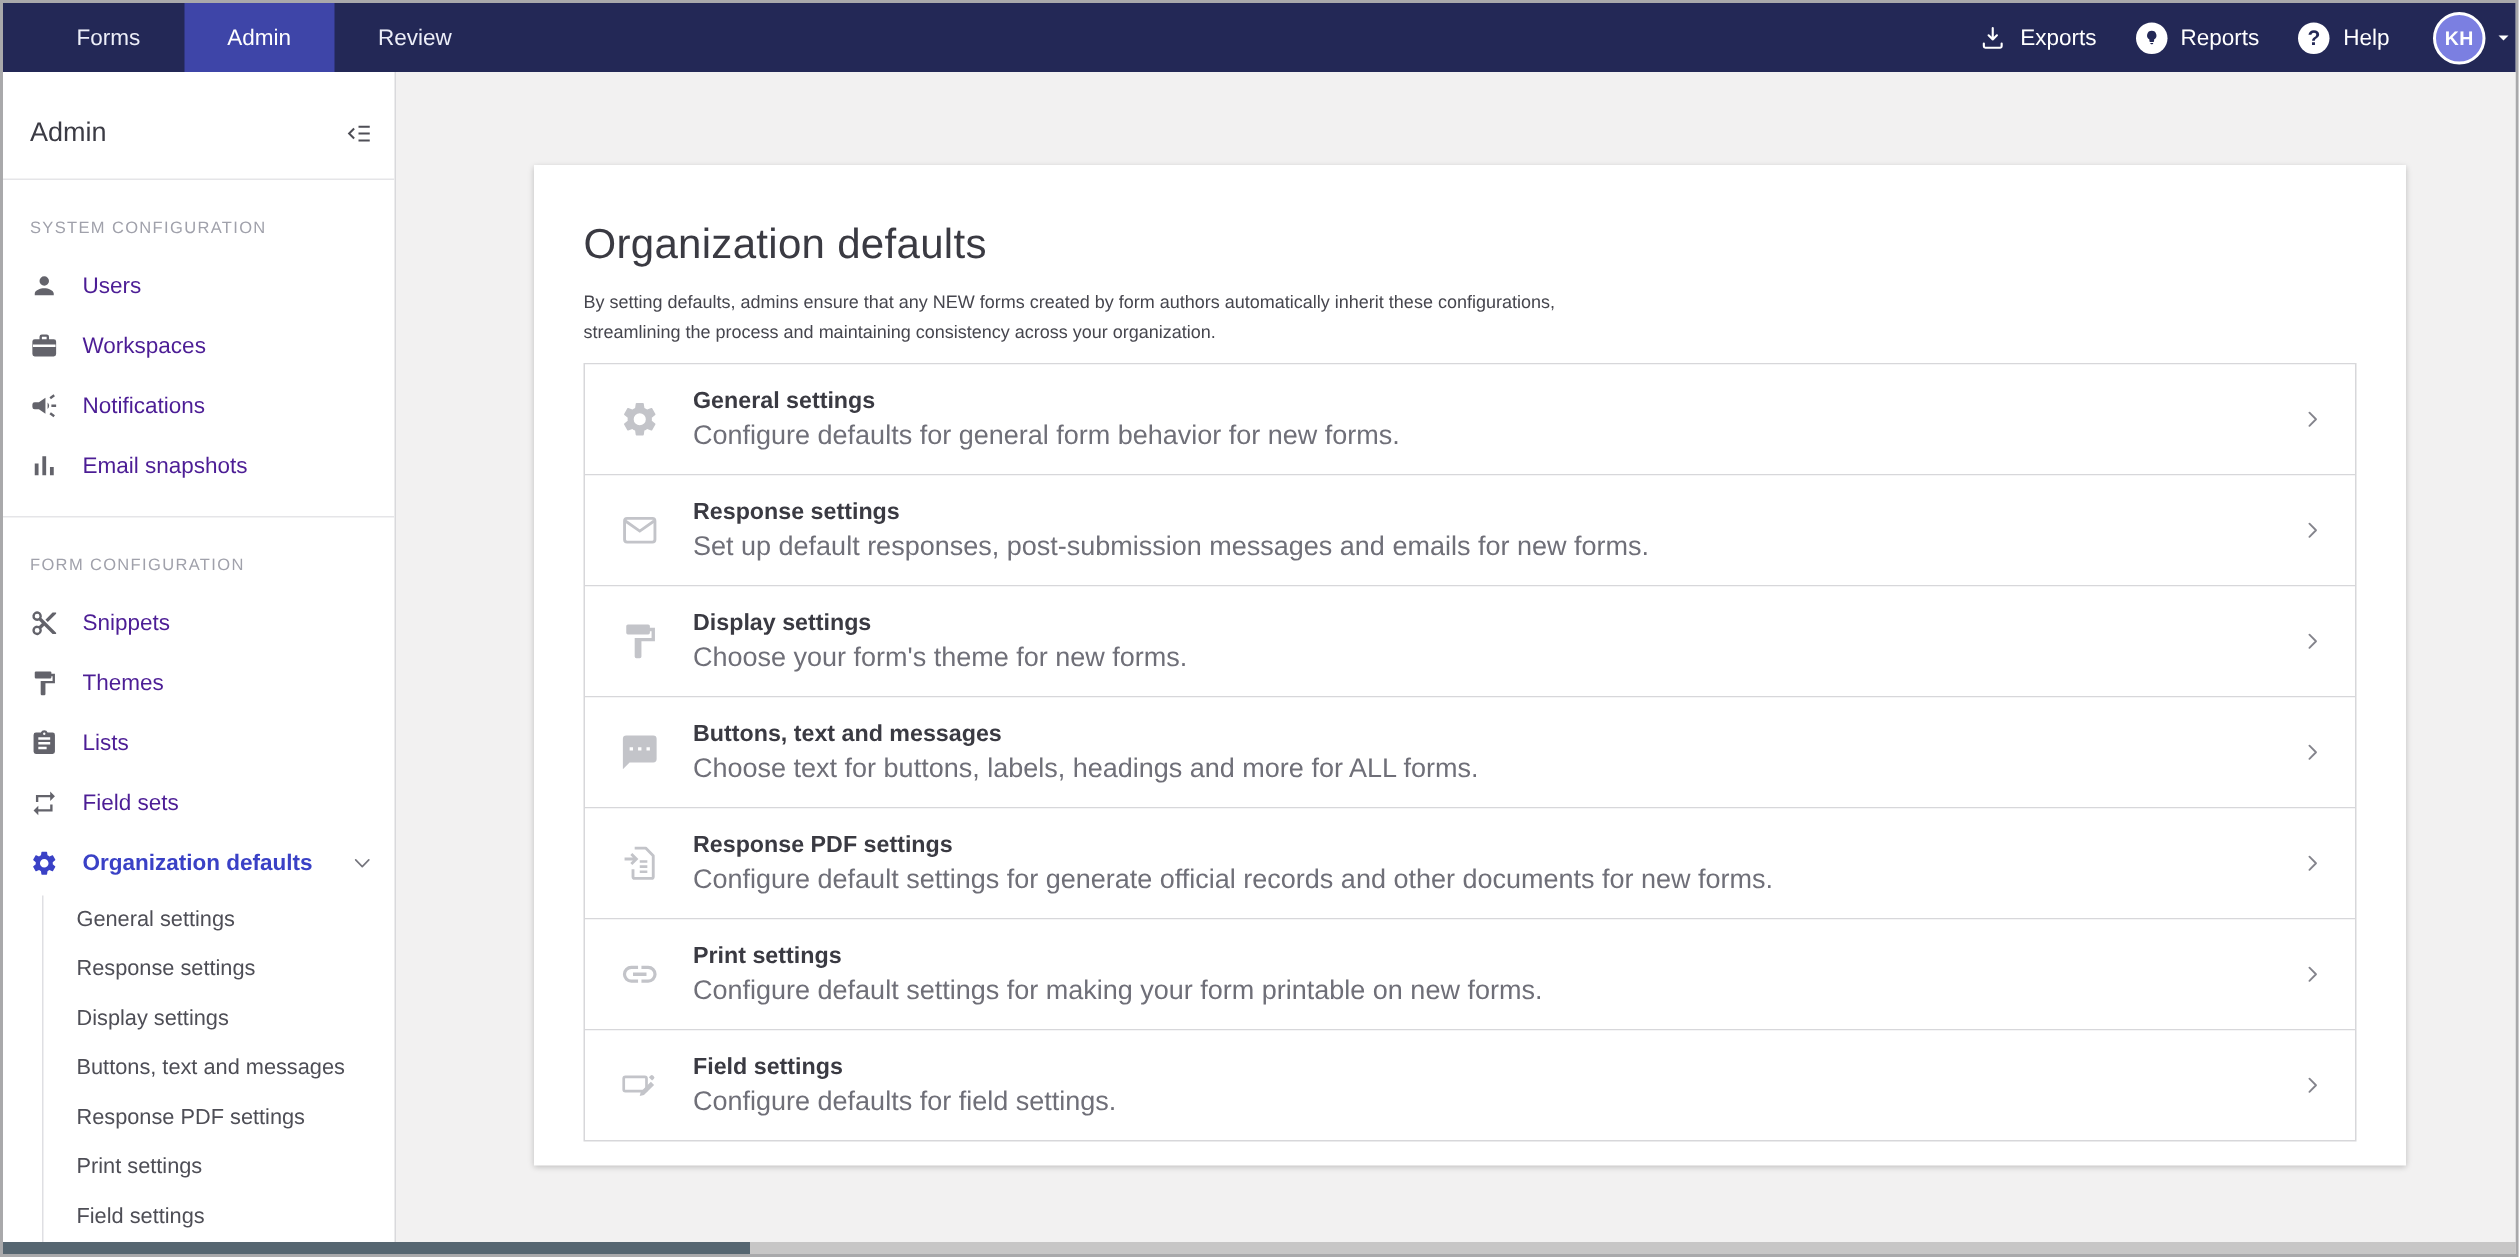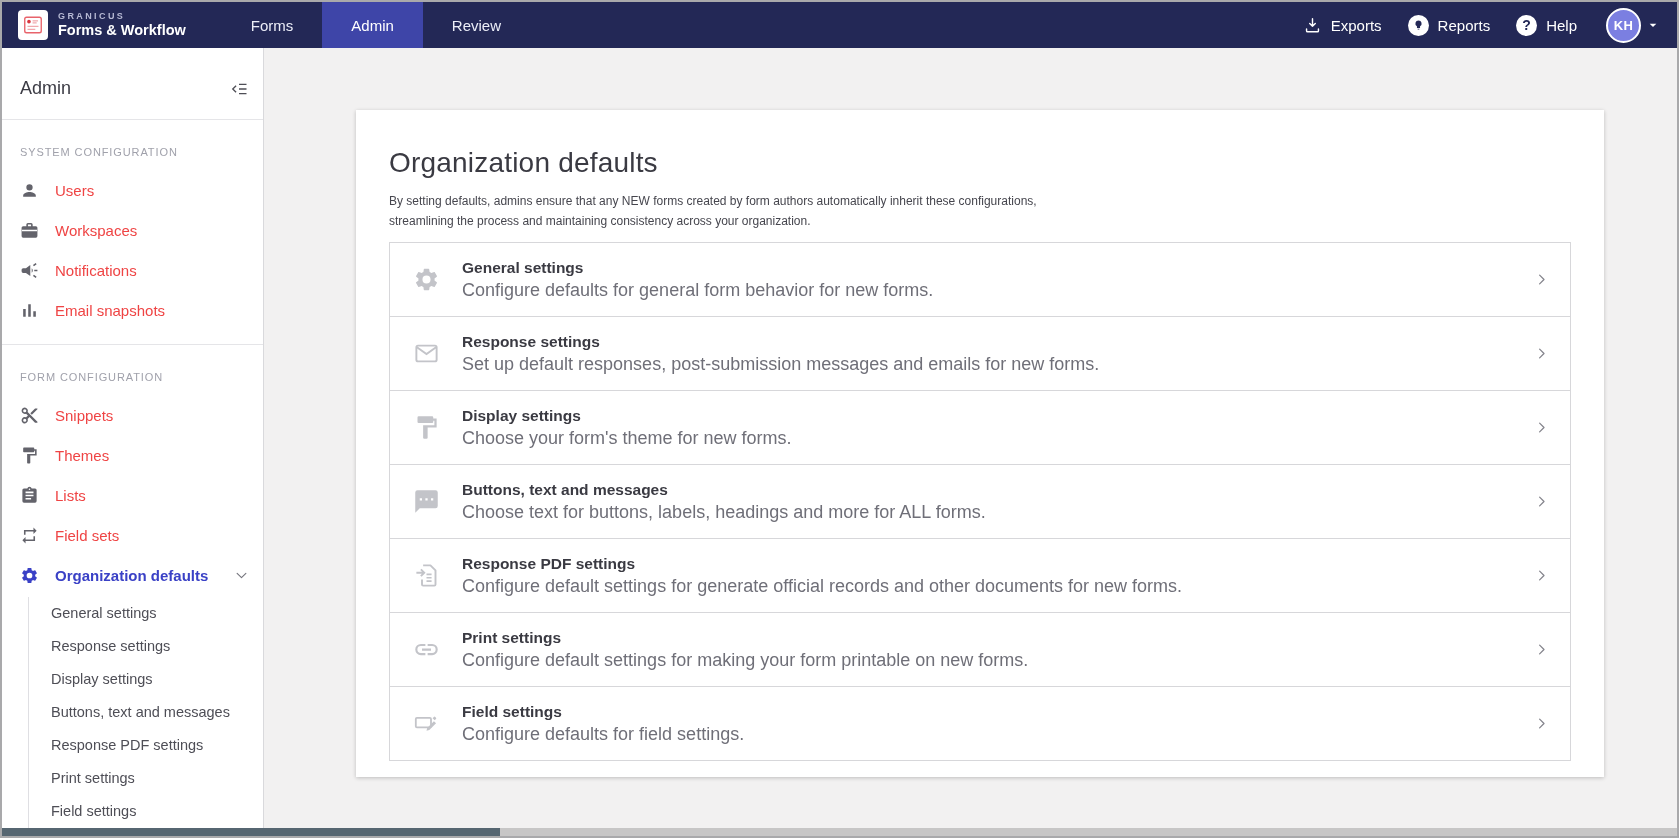--- a/index.html
+++ b/index.html
@@ -15,21 +15,21 @@
   .topbar{flex:0 0 46px;height:46px;background:var(--topbar_bg,#232856);display:flex;align-items:stretch;color:#fff;}
   .brand{display:flex;align-items:center;gap:10px;padding:0 16px;}
   .brand-logo{width:30px;height:30px;background:#fff;border-radius:4px;display:flex;align-items:center;justify-content:center;}
   .brand-logo svg{width:22px;height:22px;}
   .brand-text{display:flex;flex-direction:column;line-height:1.15;}
   .brand-name{font-size:9px;font-weight:700;letter-spacing:2.4px;color:#b7bad4;}
   .brand-product{font-size:14.5px;font-weight:700;color:#fff;}
   .topnav{display:flex;margin-left:20px;}
   .topnav-item{padding:0 29px;display:flex;align-items:center;font-size:15px;color:#eceef8;cursor:pointer;}
   .topnav-item.active{background:var(--active_tab,#3e45a8);color:#fff;}
-  .topbar-right{margin-left:auto;display:flex;align-items:center;padding-right:16px;gap:4px;}
+  .topbar-right{margin-left:auto;display:flex;align-items:center;gap:4px;}
   .tb-action{display:flex;align-items:center;gap:9px;padding:0 13px;font-size:15px;cursor:pointer;}
   .tb-ic{display:flex;color:#fff;}
   .tb-ic svg{width:19px;height:19px;}
   .icon-circle{width:21px;height:21px;border-radius:50%;background:#fff;color:var(--topbar_bg,#232856);display:flex;align-items:center;justify-content:center;font-size:14px;font-weight:700;line-height:1;}
   .icon-circle svg{width:15px;height:15px;}
   .avatar-menu{display:flex;align-items:center;gap:4px;margin-left:12px;cursor:pointer;}
   .avatar{width:31px;height:31px;border-radius:50%;background:var(--avatar_bg,#7b7fe1);border:2px solid #fff;display:flex;align-items:center;justify-content:center;font-size:13px;font-weight:700;letter-spacing:.3px;color:#fff;}
   .caret{display:flex;color:#fff;}
   .caret svg{width:16px;height:16px;}
 
@@ -39,21 +39,21 @@
   
   .sidebar{flex:0 0 261px;width:261px;background:#fff;border-right:1px solid #d9d9dc;overflow:hidden;}
   .sb-header{display:flex;align-items:center;justify-content:space-between;padding:30px 14px 20px 18px;}
   .sb-title{font-size:18px;color:#3b3b44;}
   .collapse-btn{display:flex;color:#4e4e56;cursor:pointer;}
   .collapse-btn svg{width:20px;height:20px;}
   .sb-nav{border-top:1px solid #e5e5e8;}
   .sb-section{padding:8px 0 14px;}
   .sb-section + .sb-section{border-top:1px solid #e5e5e8;}
   .sb-label{padding:18px 18px 12px;font-size:11px;font-weight:400;letter-spacing:.9px;color:#a0a1ab;}
-  .sb-item{display:flex;align-items:center;gap:16px;padding:0 14px 0 18px;height:40px;font-size:15px;color:#ef4444;cursor:pointer;}
+  .sb-item{display:flex;align-items:center;gap:16px;padding:0 14px 0 18px;height:40px;font-size:15px;color:#4c1d95;cursor:pointer;}
   .sb-ic{display:flex;color:#63636b;}
   .sb-ic svg{width:19px;height:19px;}
   .sb-item.active{color:var(--accent,#3a41c6);font-weight:700;}
   .sb-item.active .sb-ic{color:var(--accent,#3a41c6);}
   .sb-chev{margin-left:auto;display:flex;color:#75757d;}
   .sb-chev svg{width:15px;height:15px;}
   .sb-subitems{margin:2px 0 0 26px;border-left:1px solid #dfdfe3;}
   .sb-subitem{padding:8px 8px 8px 22px;font-size:14.5px;line-height:17px;color:#4e4e56;cursor:pointer;}
 
   
@@ -76,34 +76,20 @@
   
   .hscroll{flex:0 0 8px;height:8px;background:#c7c6c6;position:relative;}
   .hthumb{position:absolute;left:0;top:0;bottom:0;width:498px;background:#566671;cursor:grab;}
 </style>
 </head>
 <body>
 
 <div class="window">
 
   <div class="topbar">
-    <div class="brand">
-      <span class="brand-logo">
-        <svg viewBox="0 0 24 24" aria-hidden="true">
-          <rect x="3" y="3.5" width="18" height="17" rx="2" fill="none" stroke="#e8636b" stroke-width="1.5"></rect>
-          <circle cx="7.6" cy="8.4" r="2" fill="#d9363f"></circle>
-          <path d="M11.5 7.4h6M11.5 9.6h4.5" stroke="#f0a9ad" stroke-width="1.4"></path>
-          <path d="M6 13.5h12M6 16.8h8.5" stroke="#f0a9ad" stroke-width="1.4"></path>
-        </svg>
-      </span>
-      <span class="brand-text">
-        <span class="brand-name">GRANICUS</span>
-        <span class="brand-product">Forms &amp; Workflow</span>
-      </span>
-    </div>
     <div class="topnav">
         <div class="topnav-item">Forms</div>
         <div class="topnav-item active">Admin</div>
         <div class="topnav-item">Review</div>
       </div>
     <div class="topbar-right">
       <div style="display:flex">
           <div class="tb-action">
             <span class="tb-ic">
               <svg viewBox="0 0 24 24" aria-hidden="true">

